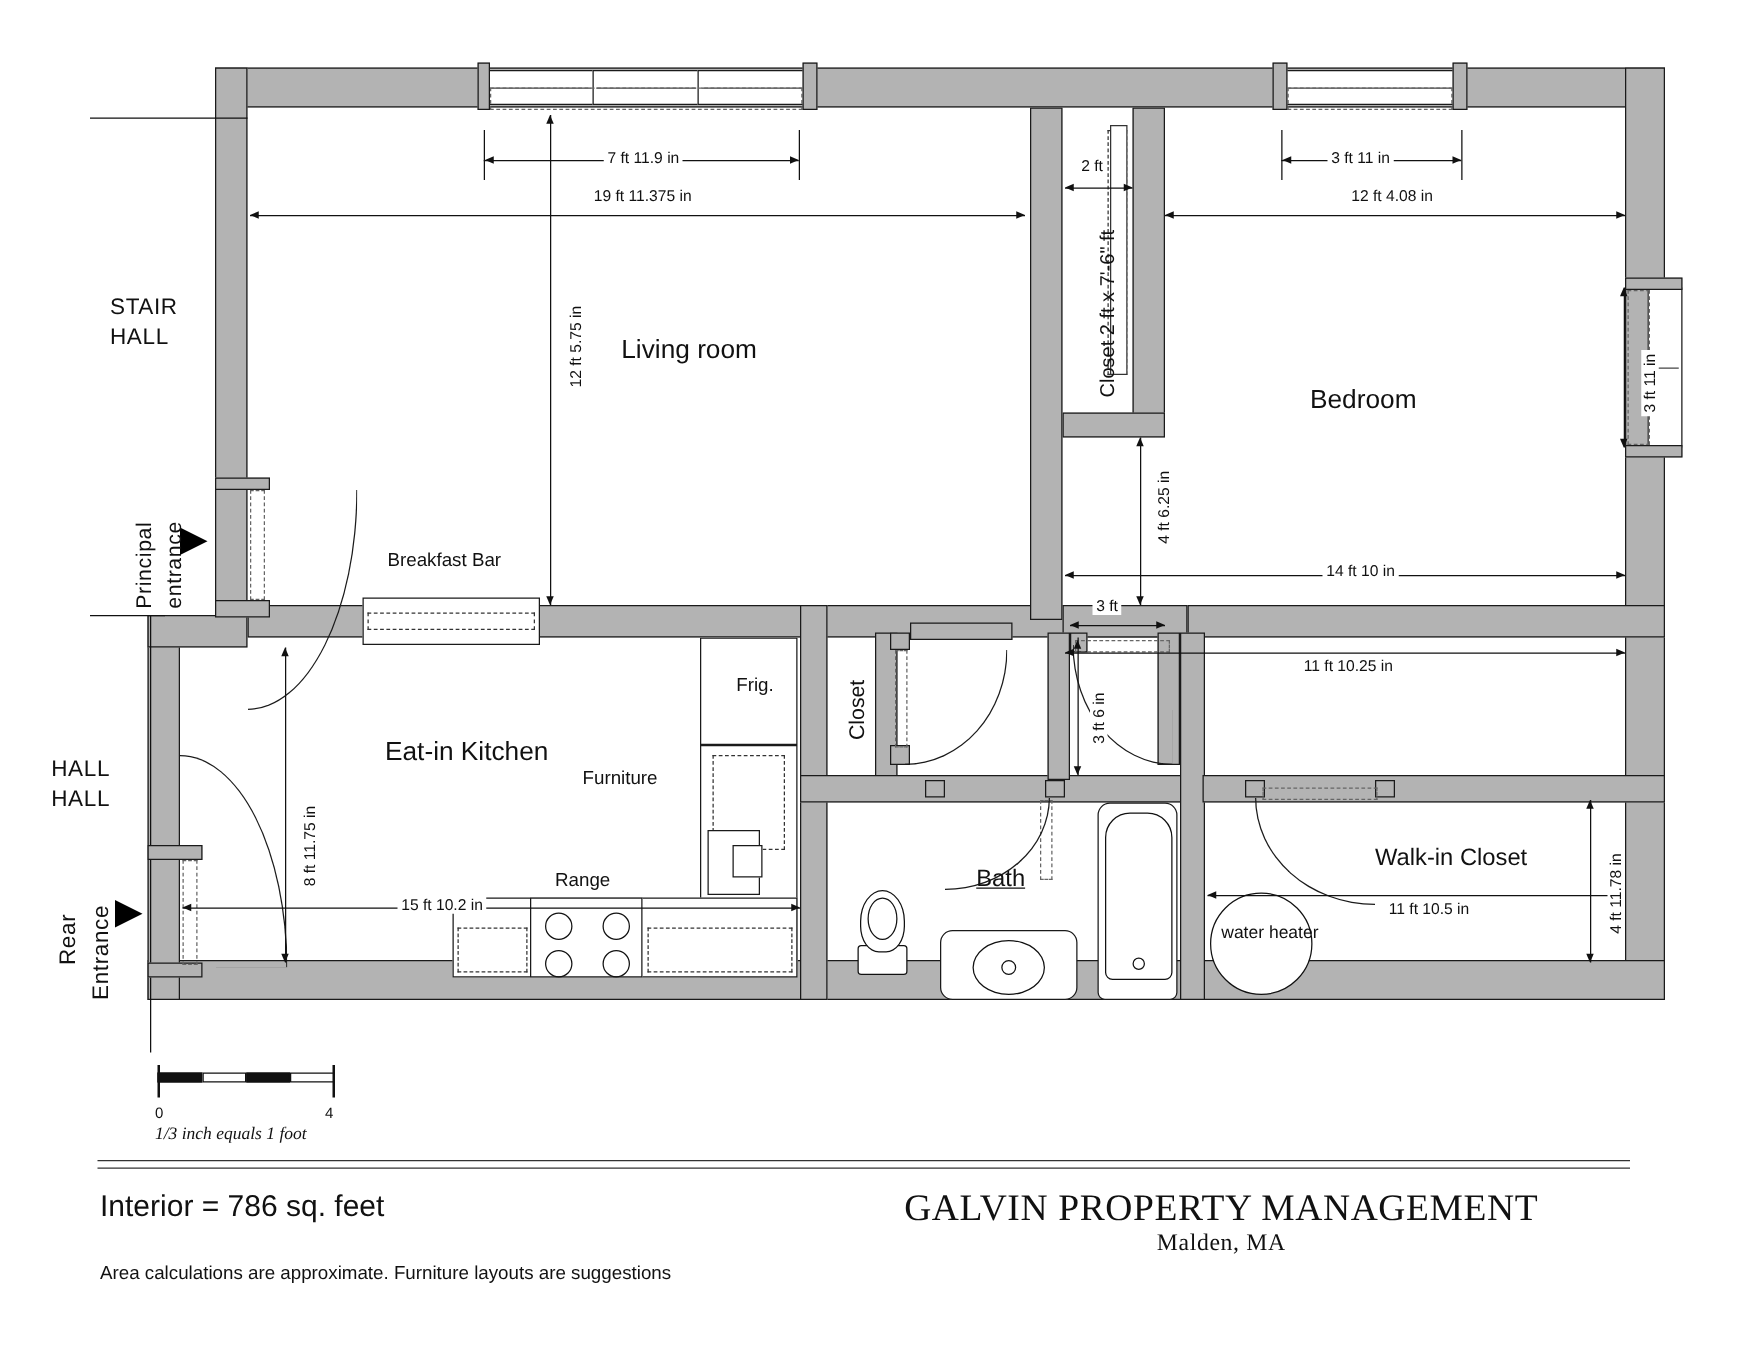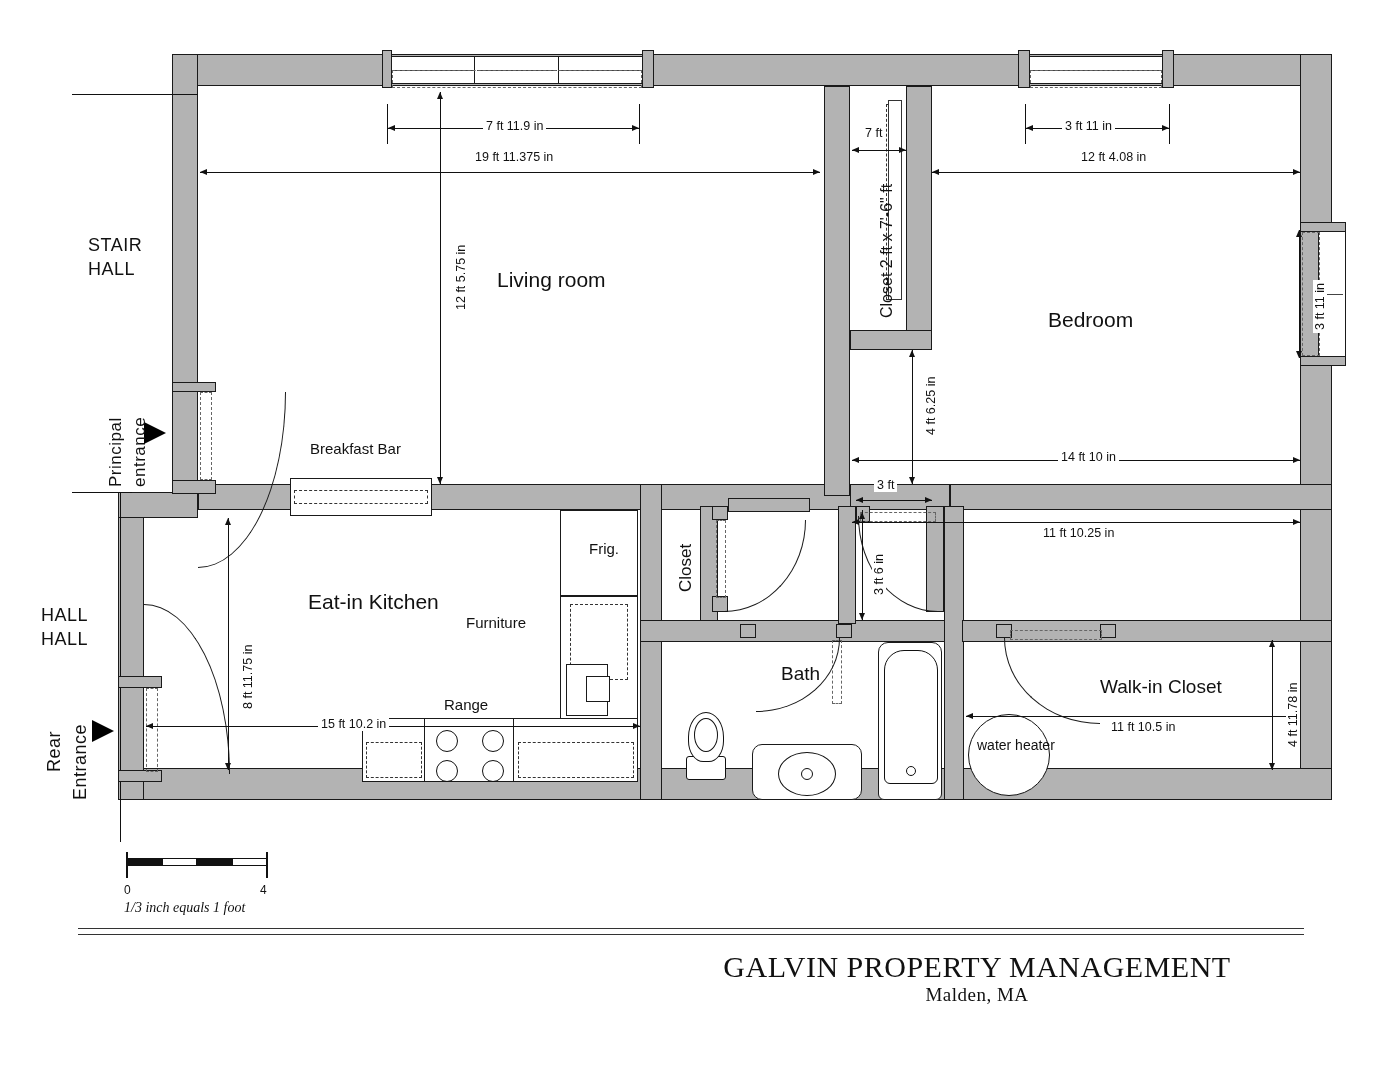--- a/index.html
+++ b/index.html
@@ -277,21 +277,21 @@
 
   <div class="fix" style="left:878px; top:642px; width:64px; height:158px; border-radius:10px 10px 6px 6px;"></div>
   <div class="abs" style="left:884px; top:650px; width:52px; height:132px; border:1.2px solid #111; border-radius:20px 20px 6px 6px;"></div>
   <div class="abs" style="left:906px; top:766px; width:8px; height:8px; border:1.2px solid #111; border-radius:50%;"></div>
 
   <div class="abs" style="left:968px; top:714px; width:80px; height:80px; border:1.5px solid #111; border-radius:50%; background:#fff;"></div>
 
   <div class="label room" style="left:497px; top:268px;">Living room</div>
   <div class="label room" style="left:1048px; top:308px;">Bedroom</div>
   <div class="label room" style="left:308px; top:590px;">Eat-in Kitchen</div>
-  <div class="label" style="left:781px; top:663px;">Bath</div>
+  <div class="label" style="left:781px; top:693px;text-decoration:underline;">Bath</div>
   <div class="label small vert" style="left:676px; top:592px; font-size:17px;">Closet</div>
   <div class="label" style="left:1100px; top:676px;">Walk-in Closet</div>
   <div class="label small vert" style="left:878px; top:318px; font-size:16px;">Closet 2 ft x 7'-6" ft</div>
 
   <div class="label" style="left:88px; top:235px; font-size:18px; letter-spacing:.5px;">STAIR</div>
   <div class="label" style="left:88px; top:259px; font-size:18px; letter-spacing:.5px;">HALL</div>
   <div class="label" style="left:41px; top:605px; font-size:18px; letter-spacing:.5px;">HALL</div>
   <div class="label" style="left:41px; top:629px; font-size:18px; letter-spacing:.5px;">HALL</div>
 
   <div class="label vert" style="left:106px; top:487px; font-size:17px; letter-spacing:.5px;">Principal</div>
@@ -319,21 +319,21 @@
   <div class="dimtext" style="left:472px; top:150px;">19 ft 11.375 in</div>
 
   <div class="dimline" style="left:440px; top:92px; width:1px; height:392px;"></div>
   <div class="arrowU" style="left:437px; top:92px;"></div>
   <div class="arrowD" style="left:437px; top:477px;"></div>
   <div class="dimtext v" style="left:454px; top:313px;">12 ft 5.75 in</div>
 
   <div class="dimline" style="left:852px; top:150px; width:54px; height:1px;"></div>
   <div class="arrowL" style="left:852px; top:147px;"></div>
   <div class="arrowR" style="left:899px; top:147px;"></div>
-  <div class="dimtext" style="left:862px; top:126px;">7 ft</div>
+  <div class="dimtext" style="left:862px; top:126px;">2 ft</div>
 
   <div class="dimline" style="left:1025px; top:128px; width:144px; height:1px;"></div>
   <div class="dimline" style="left:1025px; top:104px; width:1px; height:40px;"></div>
   <div class="dimline" style="left:1169px; top:104px; width:1px; height:40px;"></div>
   <div class="arrowL" style="left:1026px; top:125px;"></div>
   <div class="arrowR" style="left:1162px; top:125px;"></div>
   <div class="dimtext" style="left:1062px; top:119px;">3 ft 11 in</div>
 
   <div class="dimline" style="left:932px; top:172px; width:368px; height:1px;"></div>
   <div class="arrowL" style="left:932px; top:169px;"></div>
@@ -398,19 +398,21 @@
     <div class="abs" style="left:0; top:-6px; width:2px; height:26px; background:#111;"></div>
     <div class="abs" style="left:140px; top:-6px; width:2px; height:26px; background:#111;"></div>
   </div>
   <div class="label tiny" style="left:124px; top:883px;">0</div>
   <div class="label tiny" style="left:260px; top:883px;">4</div>
   <div class="scale-caption" style="left:124px; top:900px;">1/3 inch equals 1 foot</div>
 
   <div class="rule" style="top:928px;"></div>
   <div class="rule" style="top:934px;"></div>
 
+  <div class="footer-left-main" style="left:80px; top:952px;">Interior = 786 sq. feet</div>
+  <div class="footer-left-sub" style="left:80px; top:1010px;">Area calculations are approximate. Furniture layouts are suggestions</div>
 
   <div class="company" style="left:650px; top:950px; width:654px;">
     <div class="c1">GALVIN PROPERTY MANAGEMENT</div>
     <div class="c3">Malden, MA</div>
   </div>
 
 </div>
 
 </body></html>

